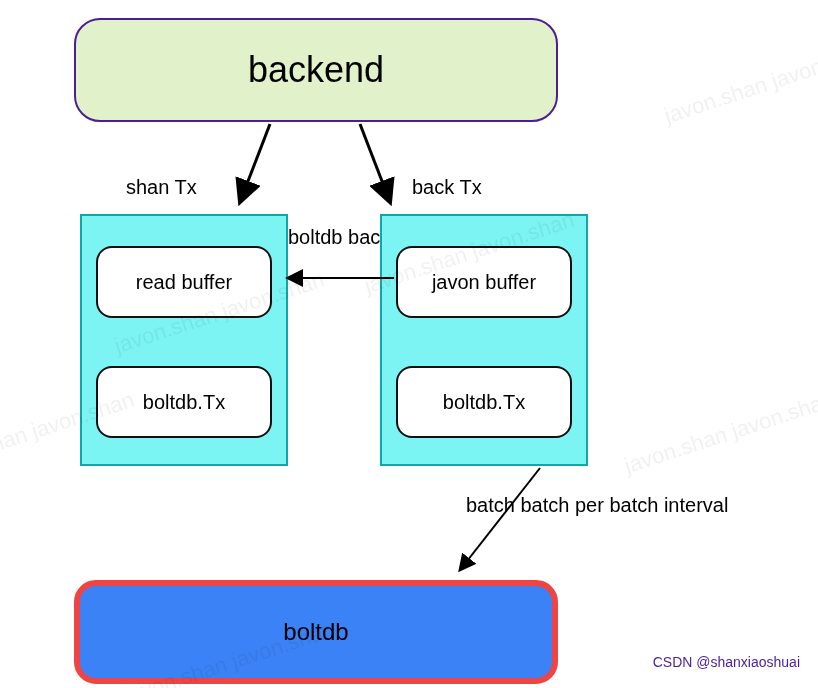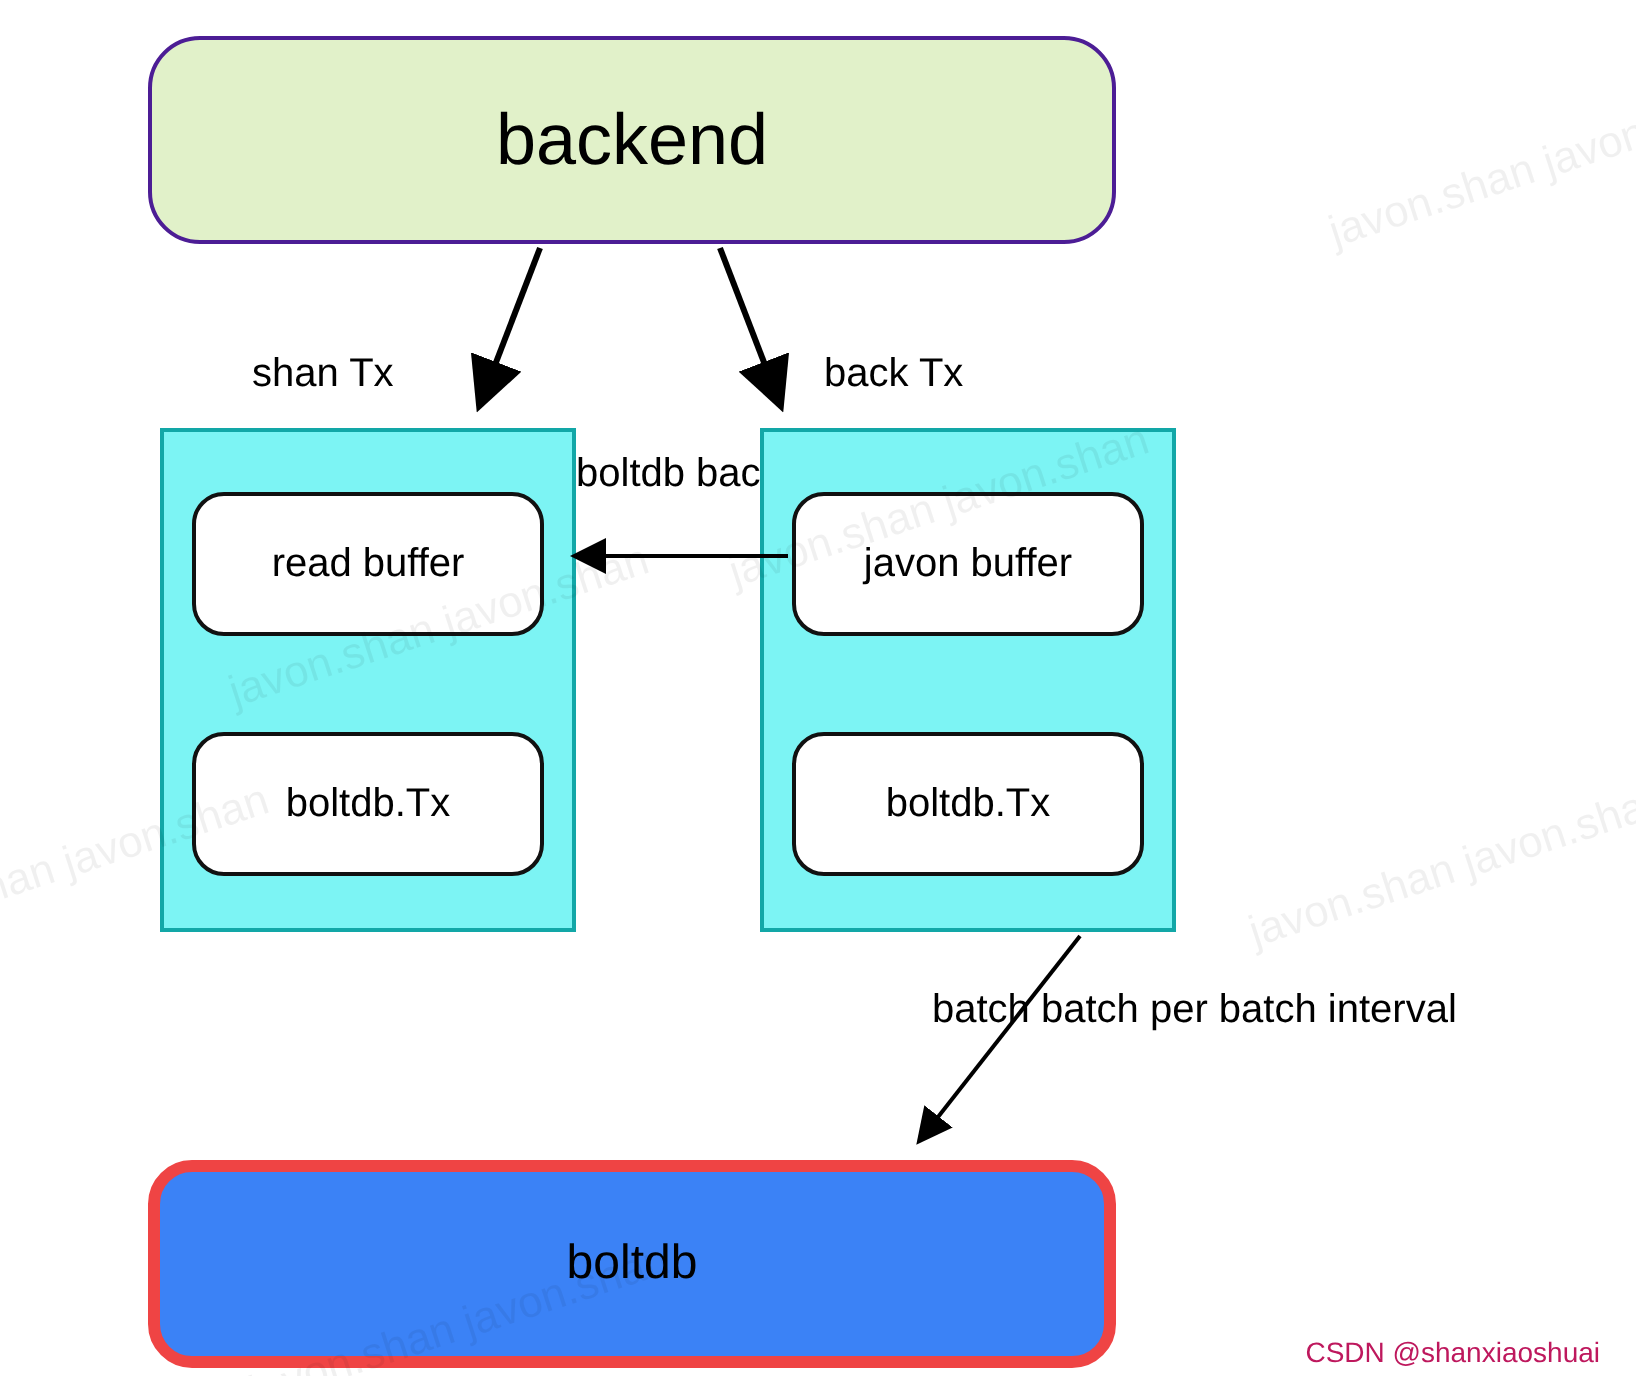--- a/index.html
+++ b/index.html
@@ -12,21 +12,21 @@
   .slot{position:absolute;background:#fff;border:2px solid #111;border-radius:16px;font-size:20px;display:flex;align-items:center;justify-content:center}
   .slot.top{top:30px;left:14px;right:14px;height:68px}
   .slot.bot{top:150px;left:14px;right:14px;height:68px}
   .boltdb{left:74px;top:580px;width:484px;height:104px;background:#3b82f6;border:6px solid #ef4444;border-radius:22px;font-size:24px}
   .lbl{position:absolute;font-size:20px}
   .lbl.readtx{left:126px;top:176px}
   .lbl.writetx{left:412px;top:176px}
   .lbl.writeback{left:288px;top:226px}
   .lbl.batch{left:466px;top:494px}
   .watermark{position:absolute;color:rgba(0,0,0,0.06);font-size:22px;transform:rotate(-18deg);pointer-events:none;white-space:nowrap}
-  .attribution{position:absolute;right:18px;bottom:4px;color:#be185d;font-size:14px}
+  .attribution{position:absolute;right:18px;bottom:18px;color:#4c1d95;font-size:14px}
   svg.arrows{position:absolute;left:0;top:0;width:818px;height:688px;pointer-events:none}
 </style>
 </head>
 <body>
 
 <div class="box backend">
   <span>backend</span>
 </div>
 
 <div class="lbl readtx">shan Tx</div>

